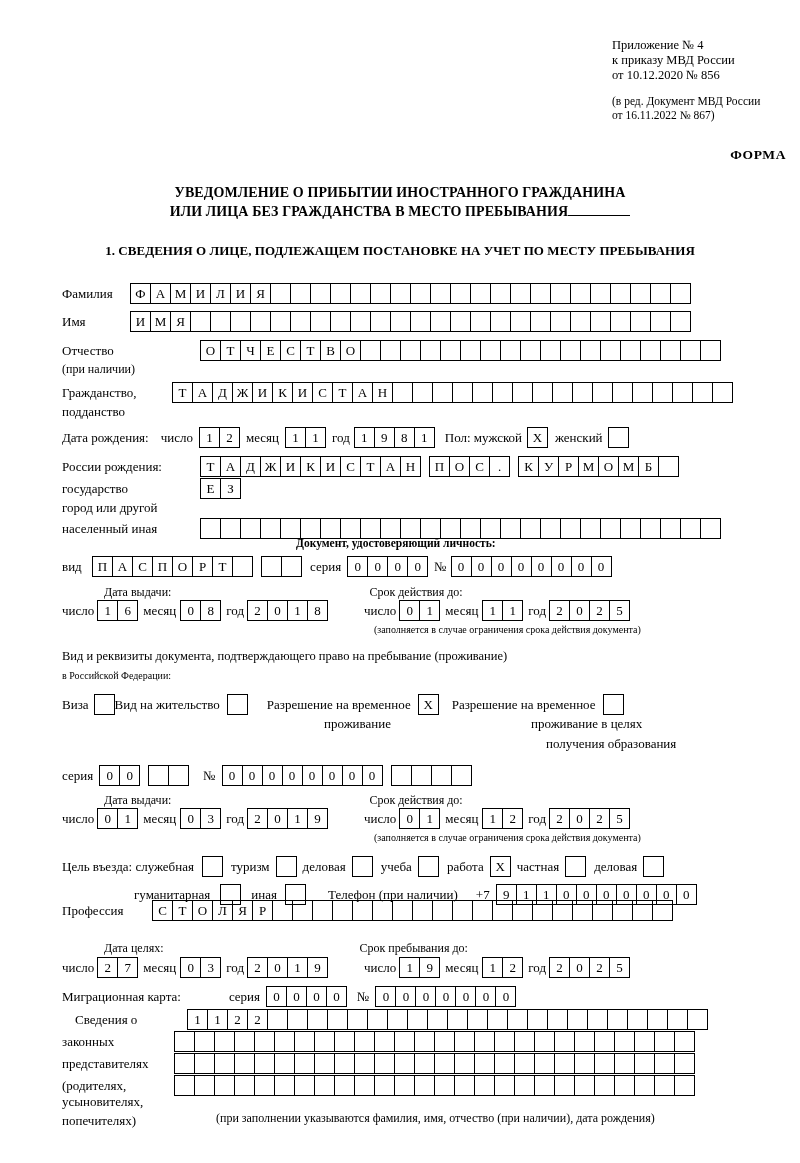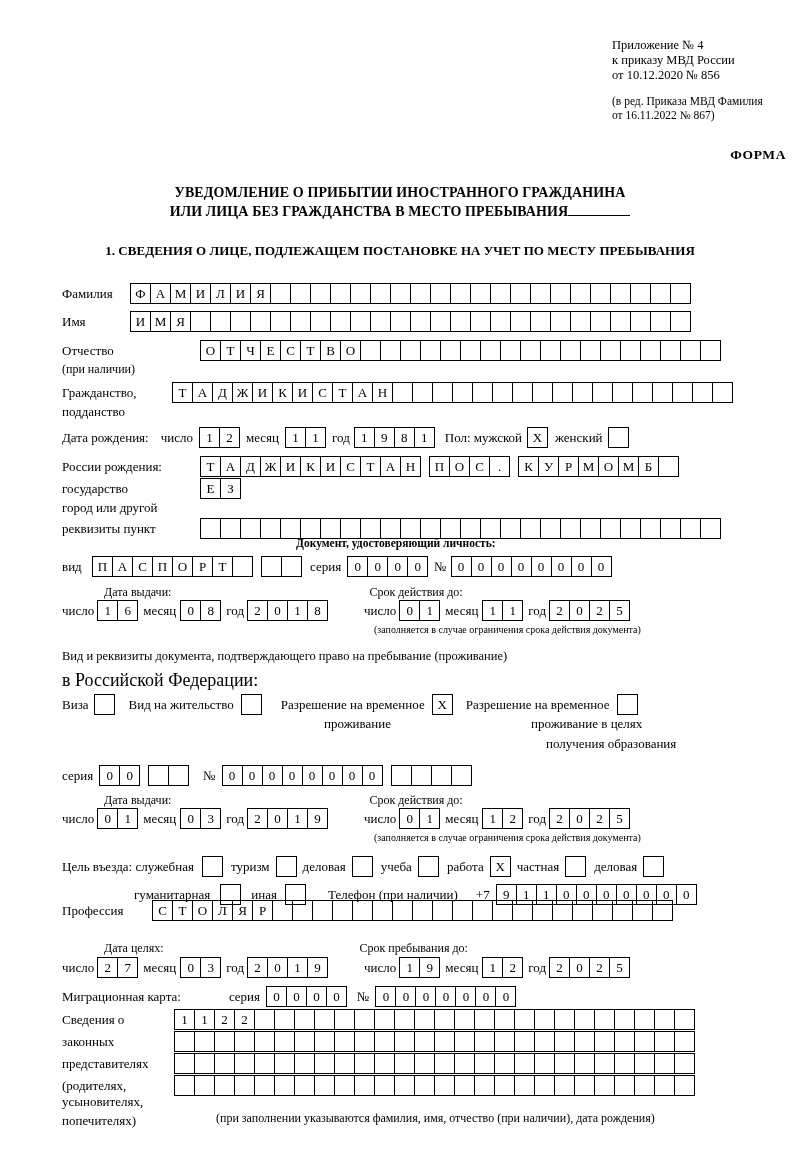--- a/index.html
+++ b/index.html
@@ -118,21 +118,21 @@
 </style>
 </head>
 <body>
 
 <div class="page">
 
   <div class="hdr">
     <div>Приложение № 4</div>
     <div>к приказу МВД России</div>
     <div>от 10.12.2020 № 856</div>
-    <div class="sub">(в ред. Приказа МВД Фамилия</div>
+    <div class="sub">(в ред. Документ МВД России</div>
     <div class="sub" style="margin-top:0">от 16.11.2022 № 867)</div>
   </div>
 
   <div class="forma">ФОРМА</div>
 
   <div class="title">
     <span>УВЕДОМЛЕНИЕ О ПРИБЫТИИ ИНОСТРАННОГО ГРАЖДАНИНА</span><br>
     <span>ИЛИ ЛИЦА БЕЗ ГРАЖДАНСТВА В МЕСТО ПРЕБЫВАНИЯ</span><span class="ul"></span>
   </div>
 
@@ -341,21 +341,21 @@
     <span class="lbl" style="width:138px;display:inline-block;">государство</span>
     <span class="boxes" id="birth-city-1">
         <span class="cell">Е</span>
         <span class="cell">З</span>
       </span>
   </div>
   <div class="row" style="top:500px; left:62px;">
     <span class="lbl" style="width:138px;display:inline-block;">город или другой</span>
   </div>
   <div class="row" style="top:518px; left:62px;">
-    <span class="lbl" style="width:138px;display:inline-block;">реквизиты пункт</span>
+    <span class="lbl" style="width:138px;display:inline-block;">населенный иная</span>
     <span class="boxes" id="birth-city-3">
         <span class="cell"></span>
         <span class="cell"></span>
         <span class="cell"></span>
         <span class="cell"></span>
         <span class="cell"></span>
         <span class="cell"></span>
         <span class="cell"></span>
         <span class="cell"></span>
         <span class="cell"></span>
@@ -464,27 +464,27 @@
   </div>
 
   <div class="row" style="top:624px; left:374px;">
     <span class="note">(заполняется в случае ограничения срока действия документа)</span>
   </div>
 
   <div class="row" style="top:649px; left:62px;">
     <span class="lbl" style="font-size:12.5px;">Вид и реквизиты документа, подтверждающего право на пребывание (проживание)</span>
   </div>
   <div class="row" style="top:670px; left:62px;">
-    <span class="lbl" style="font-size:18px;">в Российской Федерации:</span>
+    <span class="lbl" style="font-size:10px;">в Российской Федерации:</span>
   </div>
 
   <div class="row" style="top:694px; left:62px;">
     <span class="lbl">Виза</span>
     <span class="cbox" style="margin-left:5px;"></span>
-    <span class="lbl" style="margin-left:14px;">Вид на жительство</span>
+    <span class="lbl" style="">Вид на жительство</span>
     <span class="cbox" style="margin-left:7px;"></span>
     <span class="lbl" style="margin-left:19px;">Разрешение на временное</span>
     <span class="cbox" style="margin-left:7px;">X</span>
     <span class="lbl" style="margin-left:13px;">Разрешение на временное</span>
     <span class="cbox" style="margin-left:7px;"></span>
   </div>
   <div class="row" style="top:716px; left:324px;">
     <span class="lbl">проживание</span>
   </div>
   <div class="row" style="top:716px; left:531px;">
@@ -700,21 +700,21 @@
         <span class="cell">0</span>
         <span class="cell">0</span>
         <span class="cell">0</span>
         <span class="cell">0</span>
         <span class="cell">0</span>
         <span class="cell">0</span>
       </span>
   </div>
 
   <div class="row" style="top:1009px; left:62px;">
-    <span class="lbl" style="width:112px;display:inline-block;">Сведения о</span>
+    <span class="lbl" style="width:112px;display:inline-block;margin-left:13px;">Сведения о</span>
     <span class="boxes" id="lr1">
         <span class="cell">1</span>
         <span class="cell">1</span>
         <span class="cell">2</span>
         <span class="cell">2</span>
         <span class="cell"></span>
         <span class="cell"></span>
         <span class="cell"></span>
         <span class="cell"></span>
         <span class="cell"></span>

